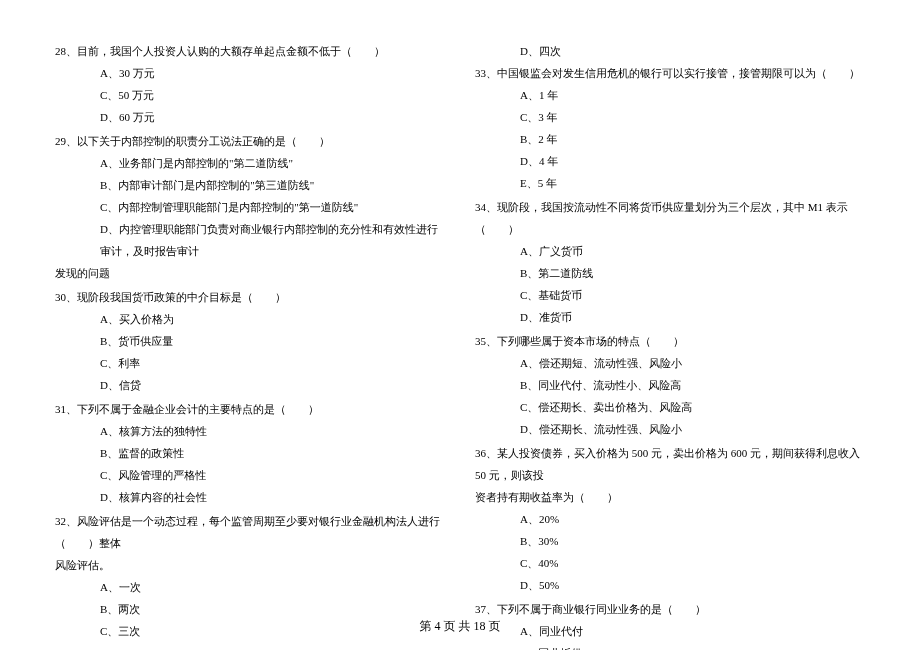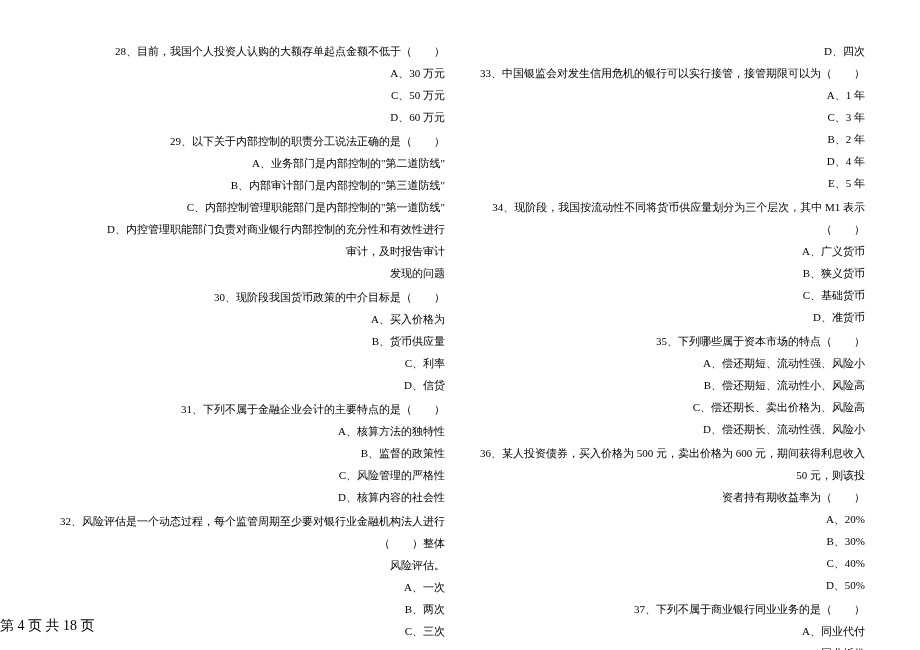--- a/index.html
+++ b/index.html
@@ -14,21 +14,20 @@
       font-family: "SimSun", "宋体", serif;
       font-size: 11px;
       color: #000;
       padding: 40px 55px 30px 55px;
       position: relative;
     }
     .columns {
       display: flex;
       gap: 30px;
       height: 560px;
-      text-align: right;
     }
     .col {
       flex: 1;
       line-height: 2.0;
     }
     .question {
       margin-bottom: 2px;
     }
     .q-text {
       display: block;
@@ -38,22 +37,22 @@
       display: block;
     }
     .continuation {
       display: block;
     }
     .footer {
       position: absolute;
       bottom: 15px;
       left: 0;
       right: 0;
-      text-align: left;
-      font-size: 14px;
+      text-align: center;
+      font-size: 12px;
     }
   </style>
 </head>
 <body>
 
 <div class="columns">
   <div class="col">
     <div class="question">
       <span class="q-text">28、目前，我国个人投资人认购的大额存单起点金额不低于（　　）</span>
       <span class="option">A、30 万元</span>
@@ -97,28 +96,28 @@
       <span class="q-text">33、中国银监会对发生信用危机的银行可以实行接管，接管期限可以为（　　）</span>
       <span class="option">A、1 年</span>
       <span class="option">C、3 年</span>
       <span class="option">B、2 年</span>
       <span class="option">D、4 年</span>
       <span class="option">E、5 年</span>
     </div>
     <div class="question">
       <span class="q-text">34、现阶段，我国按流动性不同将货币供应量划分为三个层次，其中 M1 表示（　　）</span>
       <span class="option">A、广义货币</span>
-      <span class="option">B、狭义货币</span>
+      <span class="option">B、第二道防线</span>
       <span class="option">C、基础货币</span>
       <span class="option">D、准货币</span>
     </div>
     <div class="question">
       <span class="q-text">35、下列哪些属于资本市场的特点（　　）</span>
       <span class="option">A、偿还期短、流动性强、风险小</span>
-      <span class="option">B、偿还期短、流动性小、风险高</span>
+      <span class="option">B、同业代付、流动性小、风险高</span>
       <span class="option">C、偿还期长、卖出价格为、风险高</span>
       <span class="option">D、偿还期长、流动性强、风险小</span>
     </div>
     <div class="question">
       <span class="q-text">36、某人投资债券，买入价格为 500 元，卖出价格为 600 元，期间获得利息收入 50 元，则该投</span>
       <span class="continuation">资者持有期收益率为（　　）</span>
       <span class="option">A、20%</span>
       <span class="option">B、30%</span>
       <span class="option">C、40%</span>
       <span class="option">D、50%</span>

